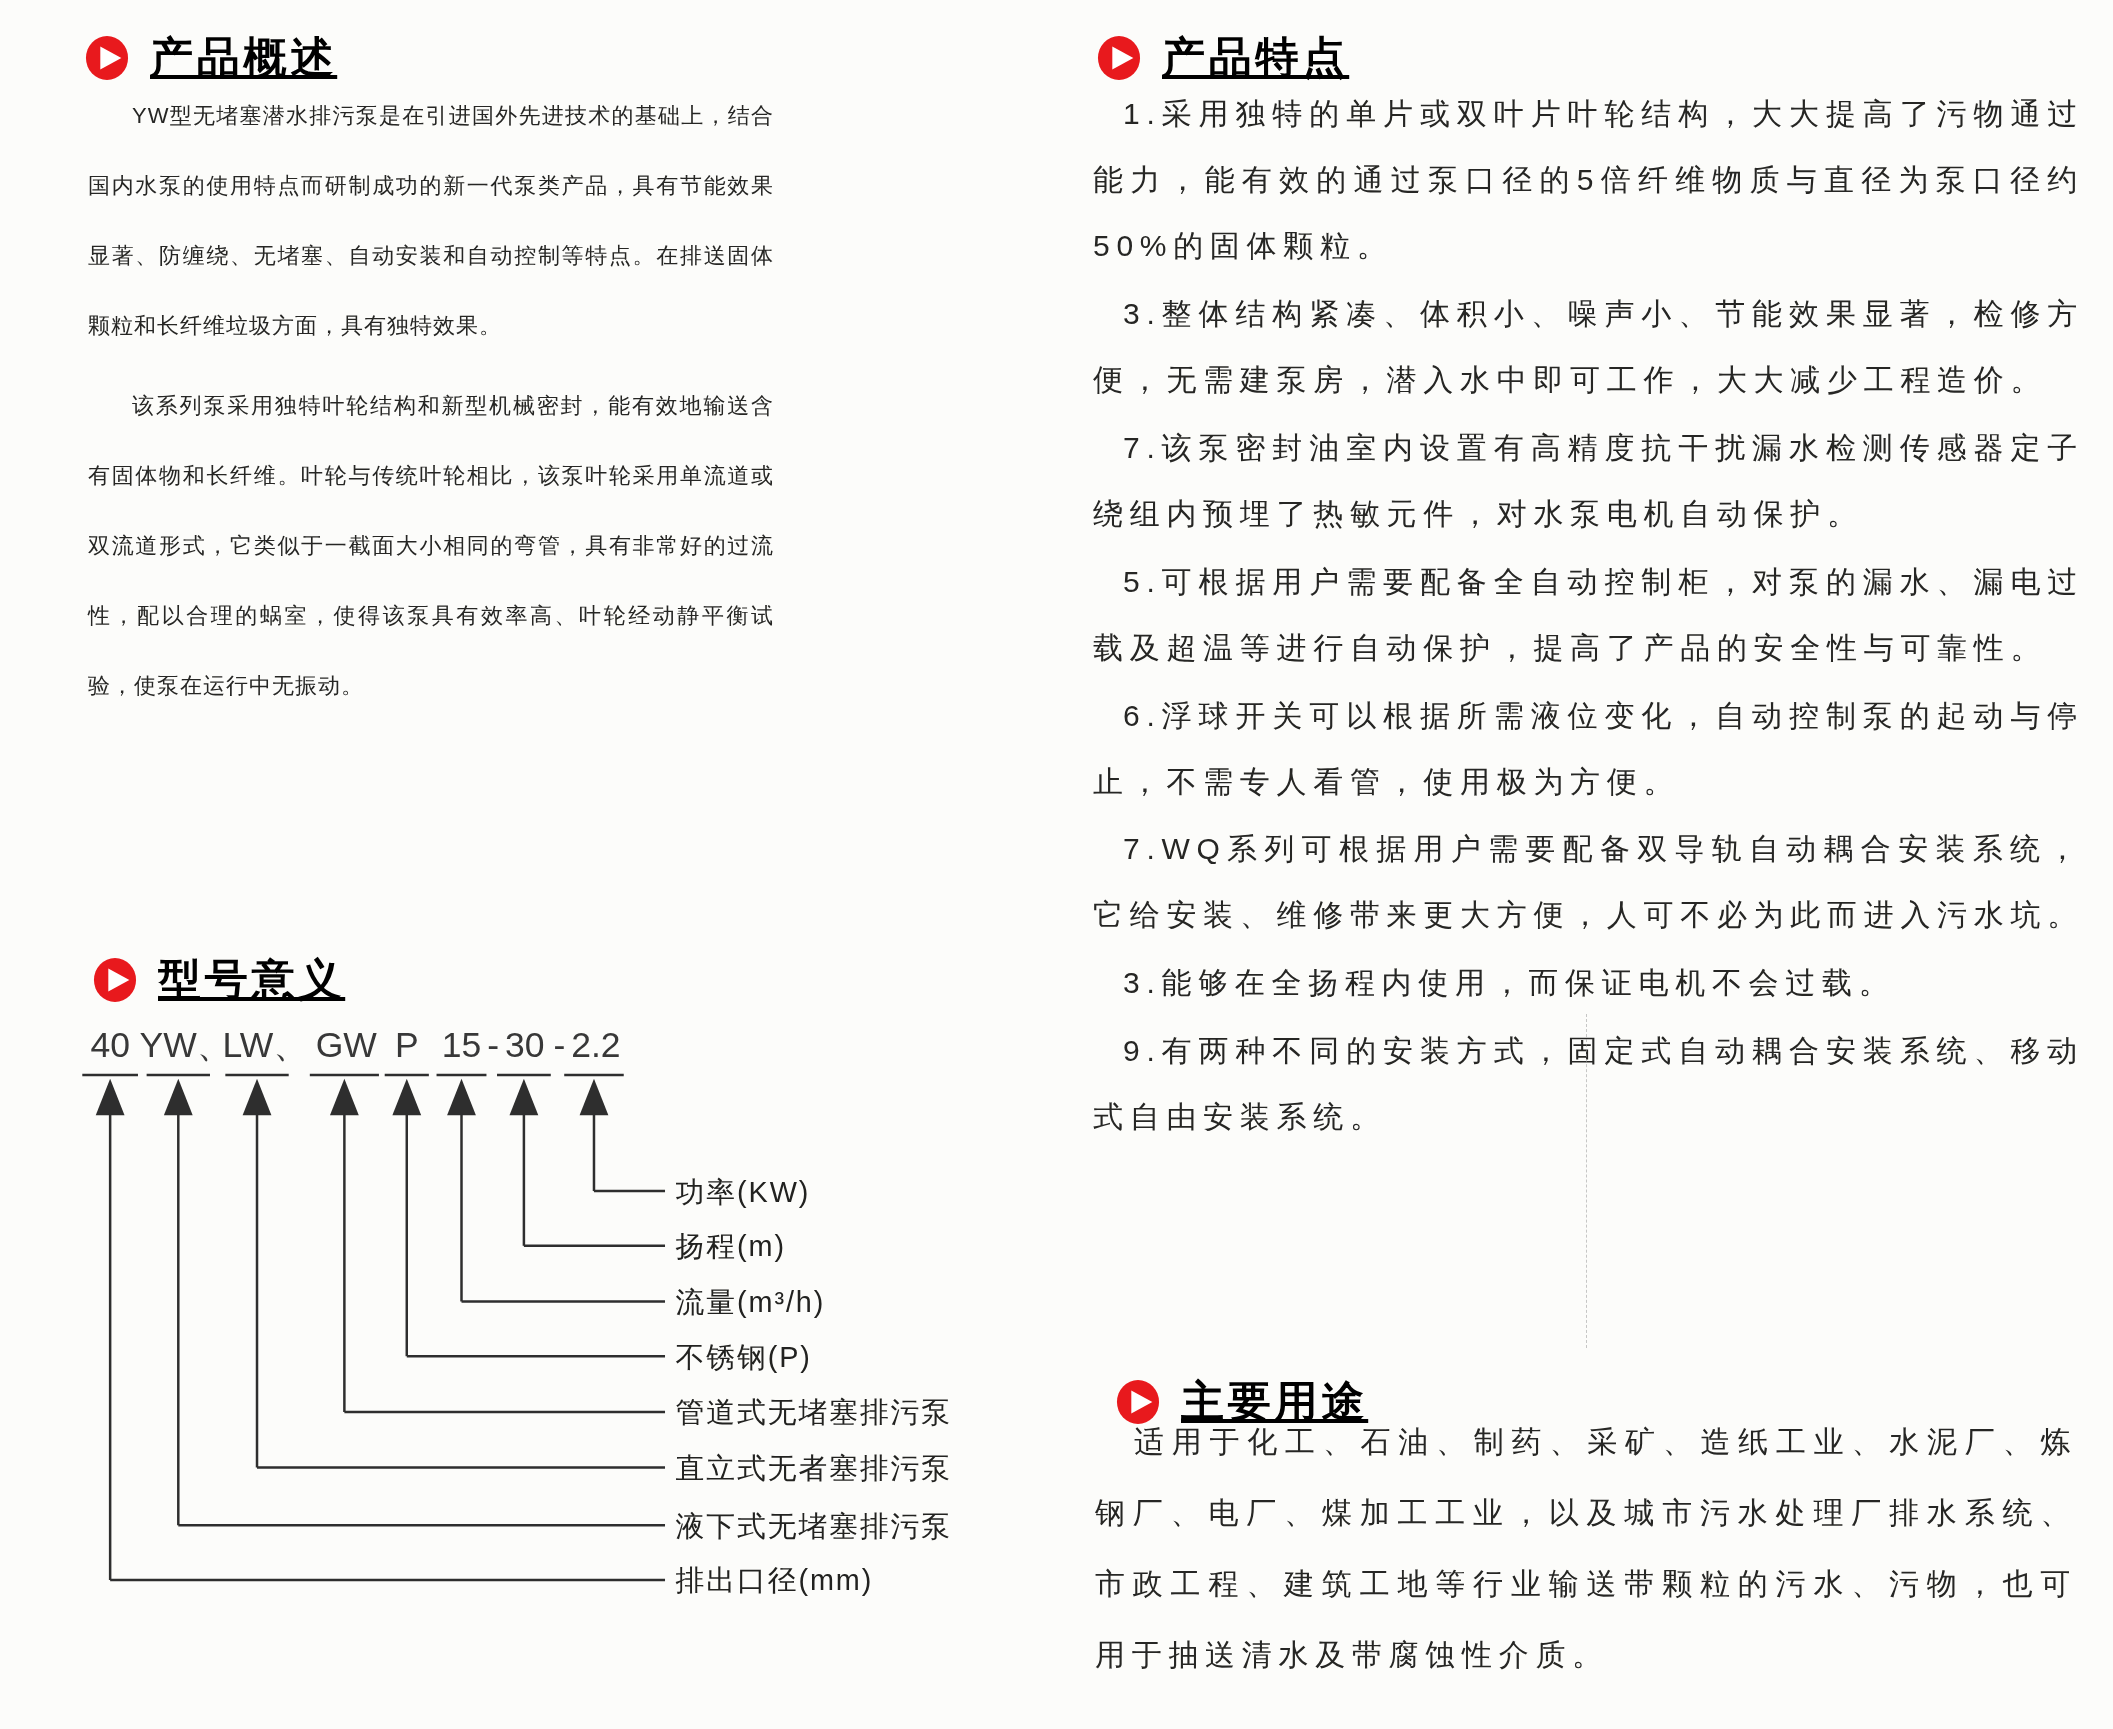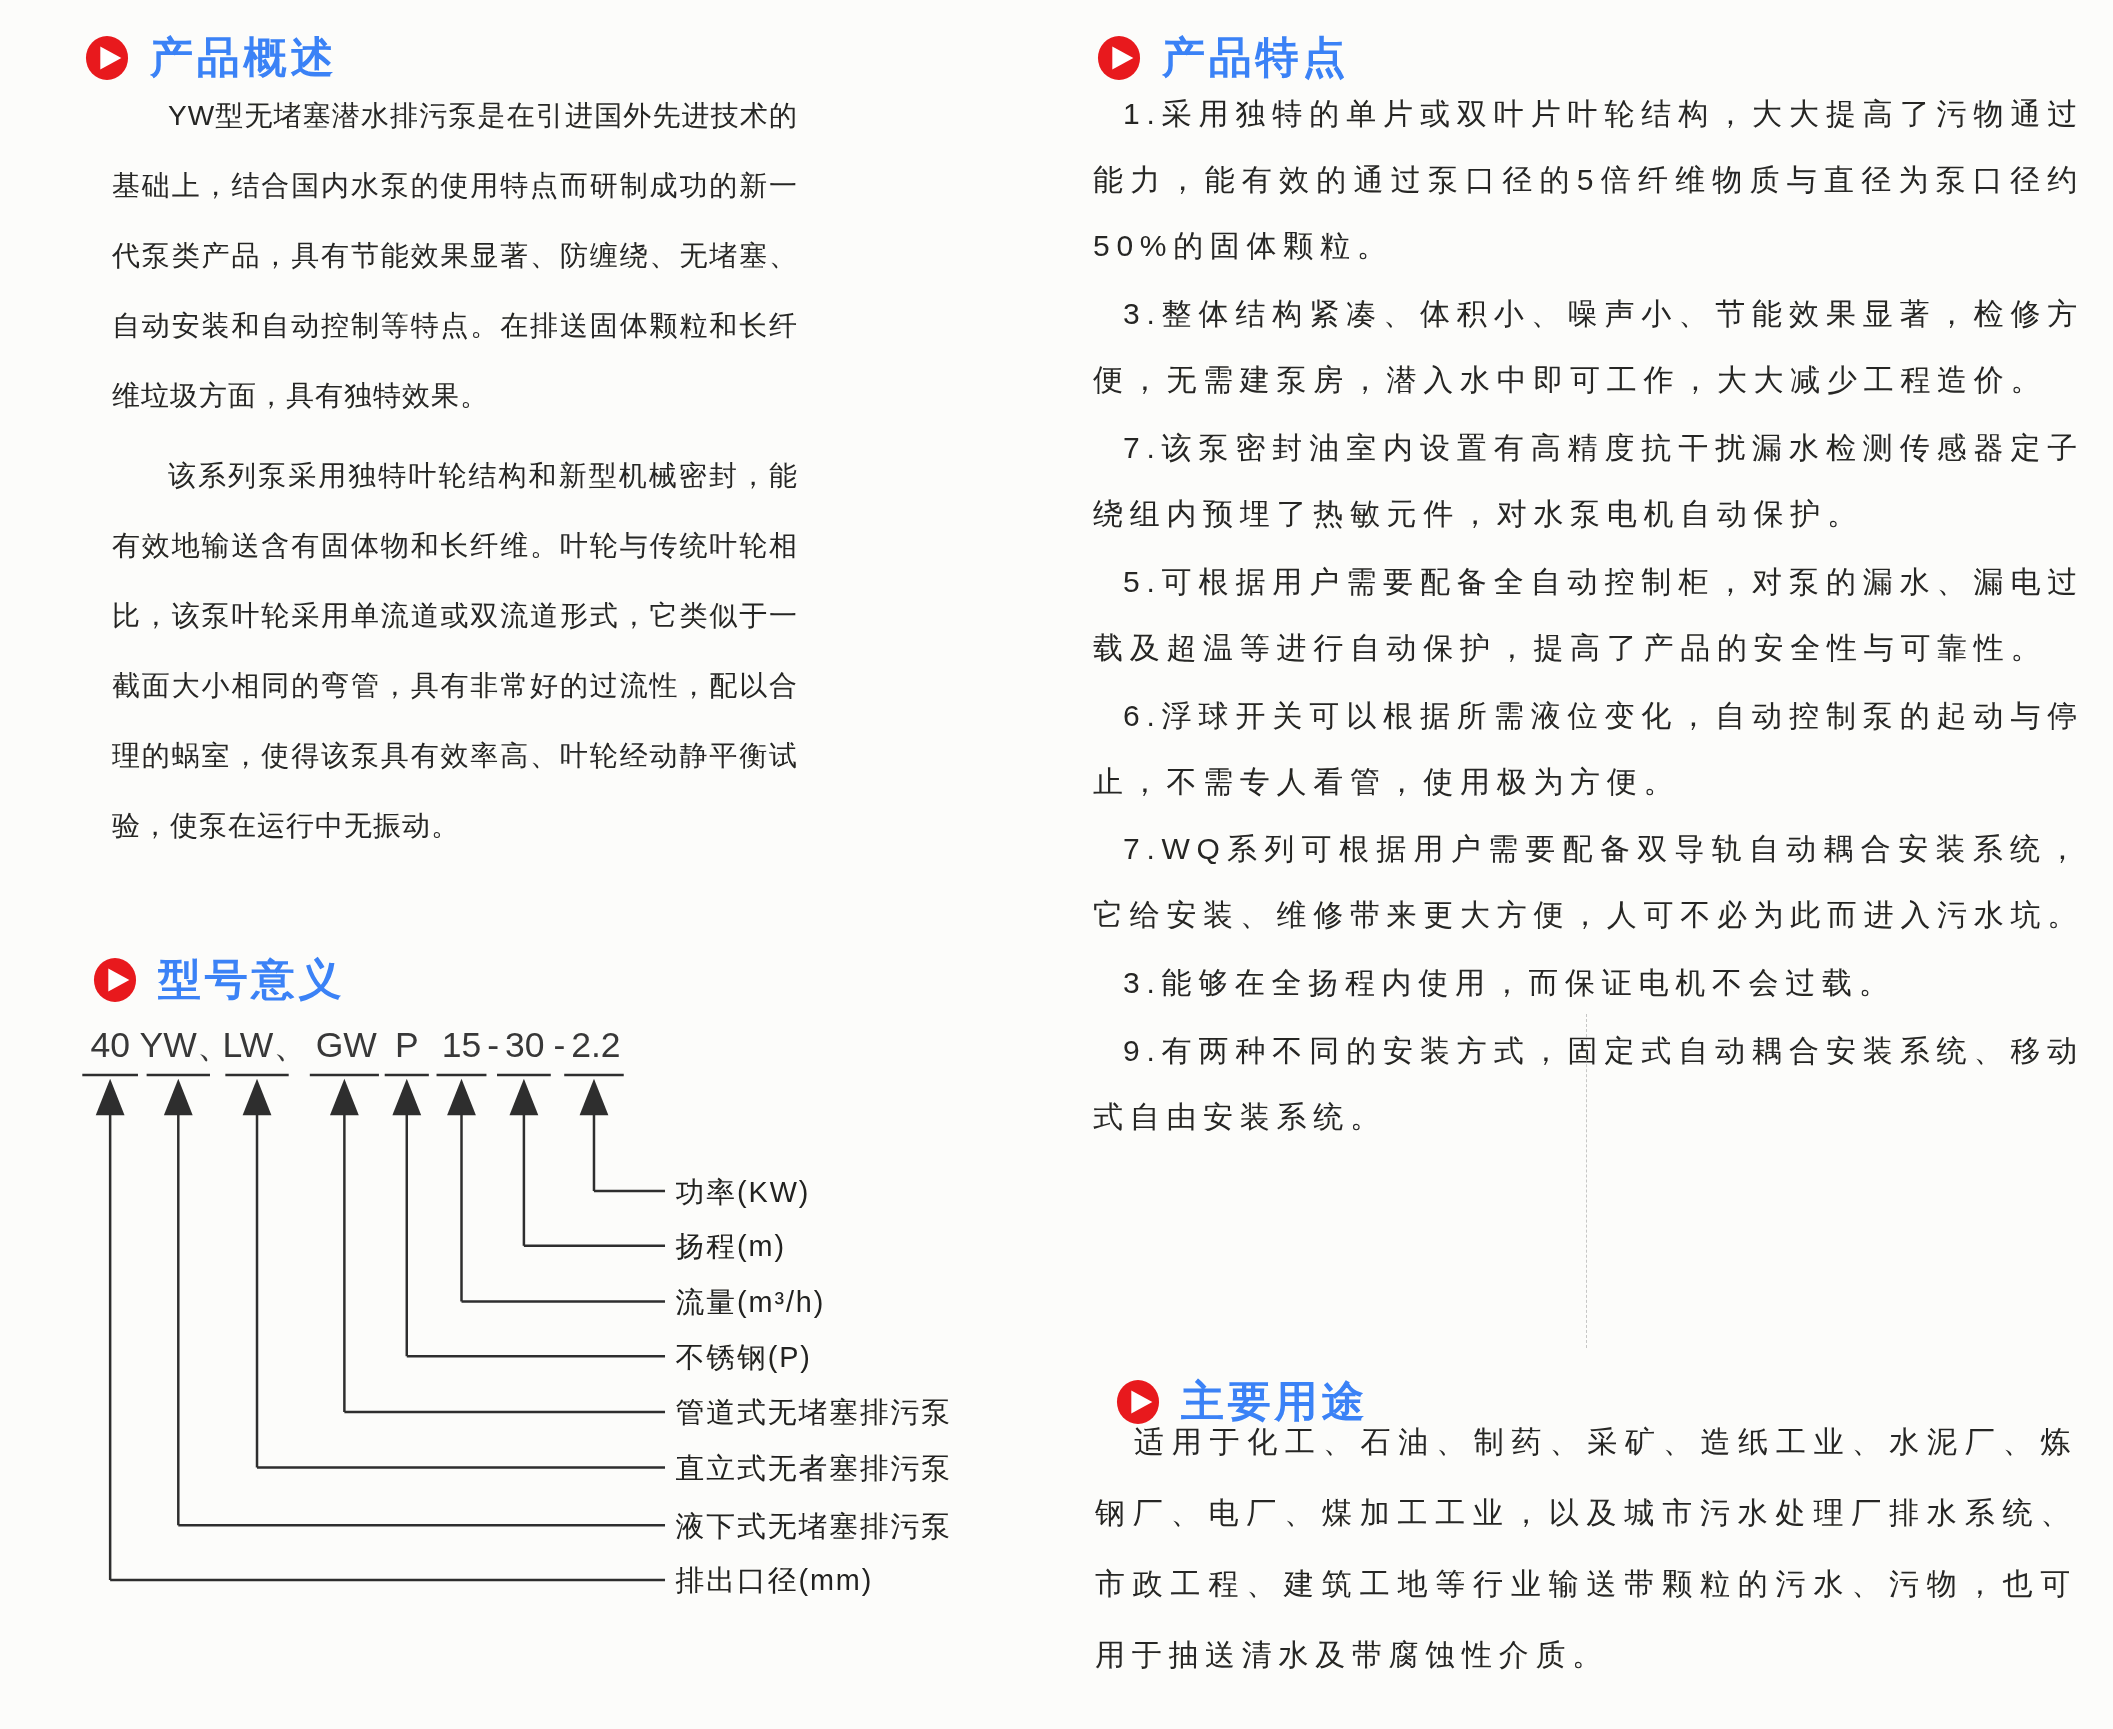--- a/index.html
+++ b/index.html
@@ -14,33 +14,33 @@
     background:#fcfcfa;
     overflow:hidden;
     color:#262624;
   }
   .sec-header{
     position:absolute;
     display:flex;align-items:center;gap:21px;
   }
   .play-icon{flex:0 0 auto;display:block;}
   .sec-title{
-    font-size:43px;font-weight:bold;color:#3b82f6;
-    letter-spacing:3.8px;white-space:nowrap;
+    font-size:43px;font-weight:bold;color:#000000;
+    letter-spacing:3.8px;white-space:nowrap;text-decoration:underline;
   }
   .body-text{
     position:absolute;
     text-align:justify;
     text-align-last:left;
     color:#262624;
   }
   .body-text p{margin:0;}
   .overview-text{
     left:88px;top:81px;width:686px;
-    font-size:28px;line-height:70px;letter-spacing:1px;margin-left:24px;
+    font-size:22px;line-height:70px;letter-spacing:1px;
   }
   .overview-text p{text-indent:2em;}
   .overview-text p + p{margin-top:9.6px;}
   .features-text{
     left:1093px;top:81px;width:991px;
     font-size:30px;line-height:66px;letter-spacing:6.7px;
   }
   .features-text p{text-indent:1em;margin:0 0 1.9px 0;}
   .uses-text{
     left:1095px;top:1406px;width:982px;

